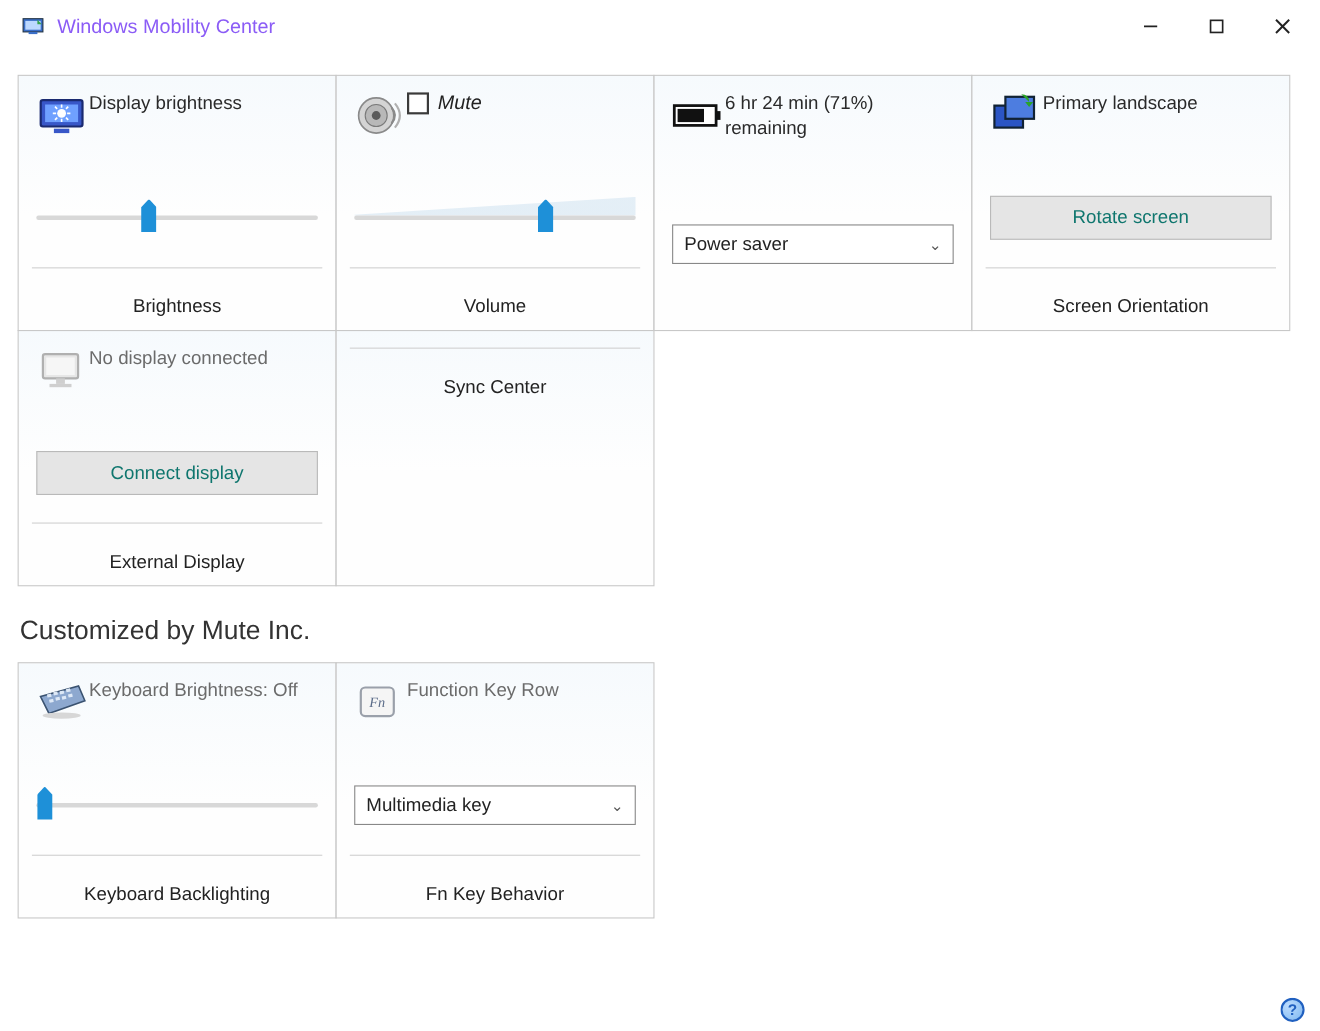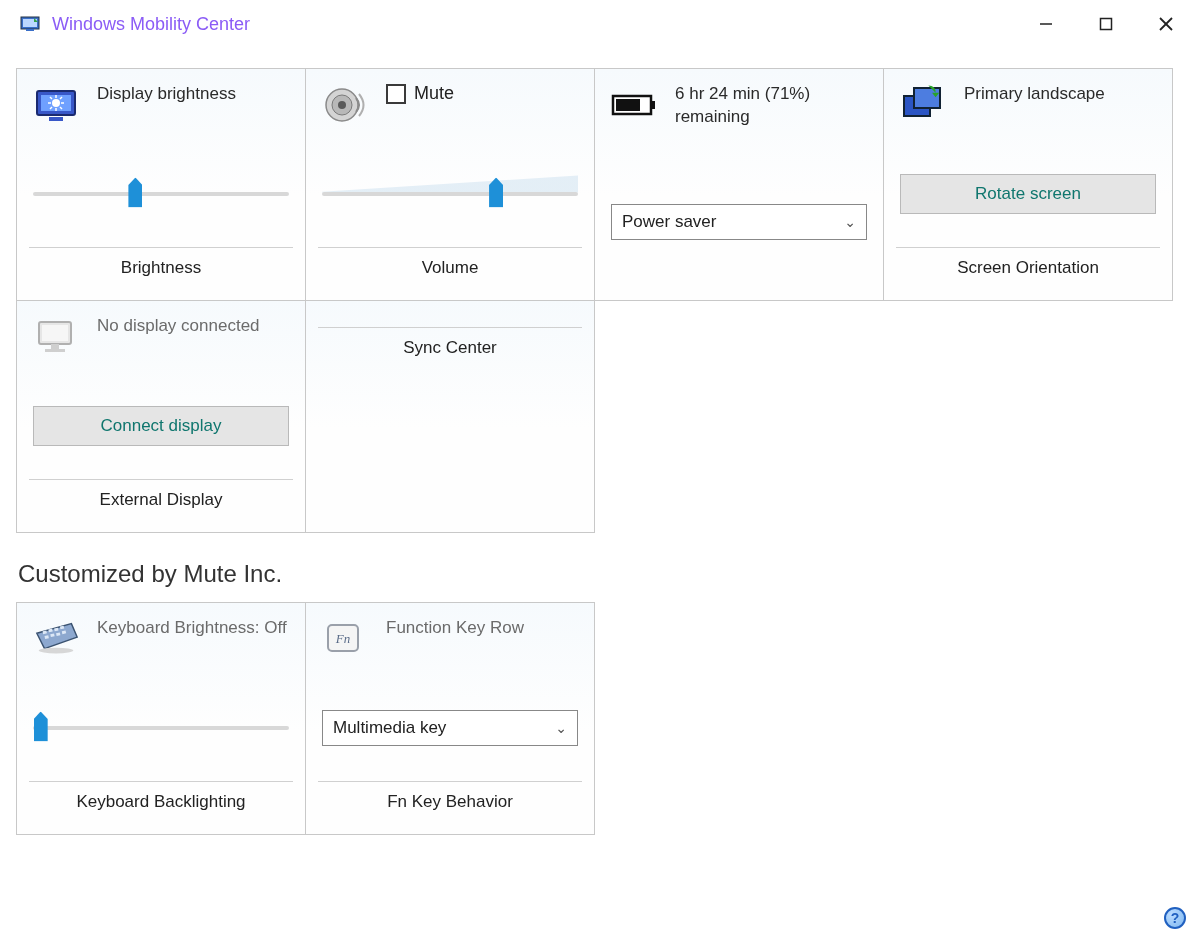--- a/index.html
+++ b/index.html
@@ -52,21 +52,21 @@
     background: linear-gradient(#f6fafd, #fefefe 55%);
     display: flex;
     flex-direction: column;
     padding: 14px 16px 10px 16px;
     margin-right: -1px;
     margin-bottom: -1px;
   }
   .tile-head {
     display: flex;
     align-items: flex-start;
-    gap: 16px;
+    gap: 0;
     min-height: 70px;
   }
   .tile-icon {
     width: 48px; height: 44px;
     display:flex; align-items:center; 
     flex-shrink:0;
   }
   .tile-status {
     font-size: 17px;
     color: #2a2a2a;
@@ -74,22 +74,22 @@
   }
   .tile-status.dim { color: #6b6b6b; }
   .tile-control {
     flex: 1;
     display: flex;
     align-items: center;
     justify-content: center;
   }
   .tile-footer {
     border-top: 1px solid #d0d0d0;
-    margin: 12px -4px;
-    padding-top: 10px;
+    margin: 1px -4px;
+    padding-top: 25px;
     text-align: center;
     font-size: 17px;
     color: #222;
   }
 
   
   .slider {
     position: relative;
     width: 100%;
     height: 28px;
@@ -147,20 +147,21 @@
     font-size: 14px; color:#555;
   }
 
   
   .checkbox {
     display: inline-flex;
     align-items: center;
     gap: 8px;
     font-size: 18px;
     color: #222;
+    font-style: italic;
   }
   .checkbox .box {
     width: 20px; height: 20px;
     border: 2px solid #3a3a3a;
     background: #fff;
   }
 
   
   .section-h {
     font-size: 24px;

